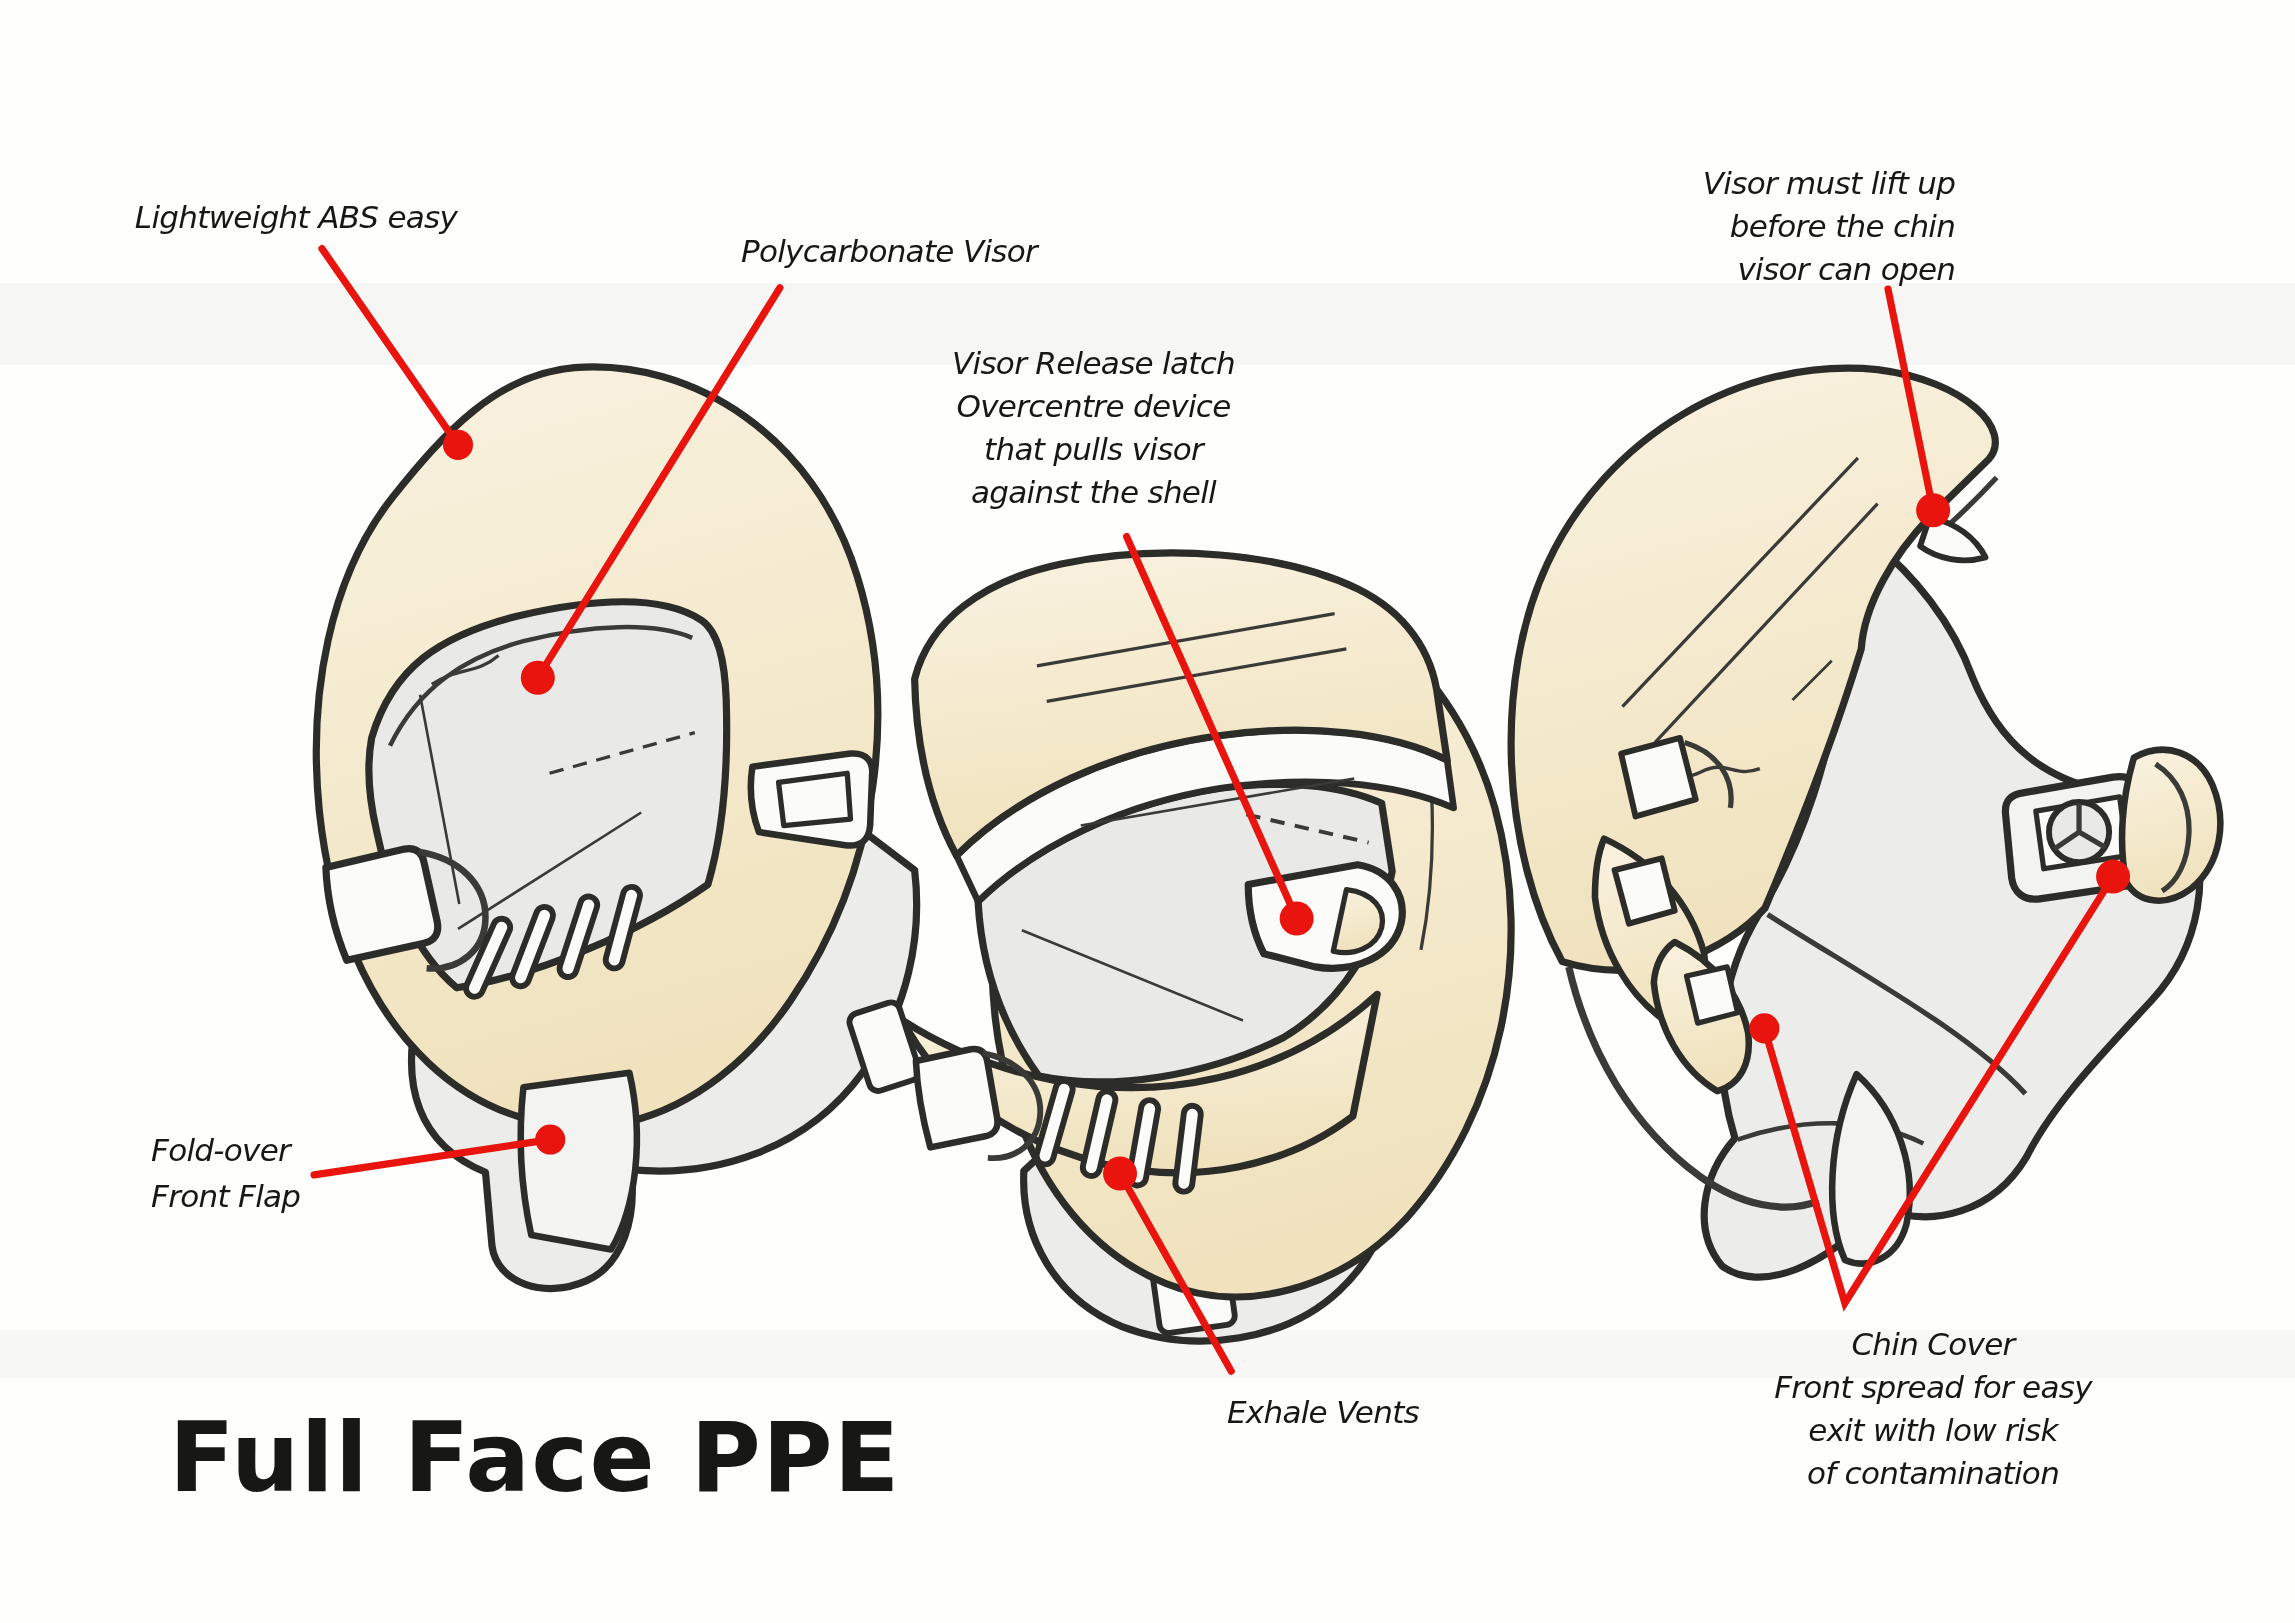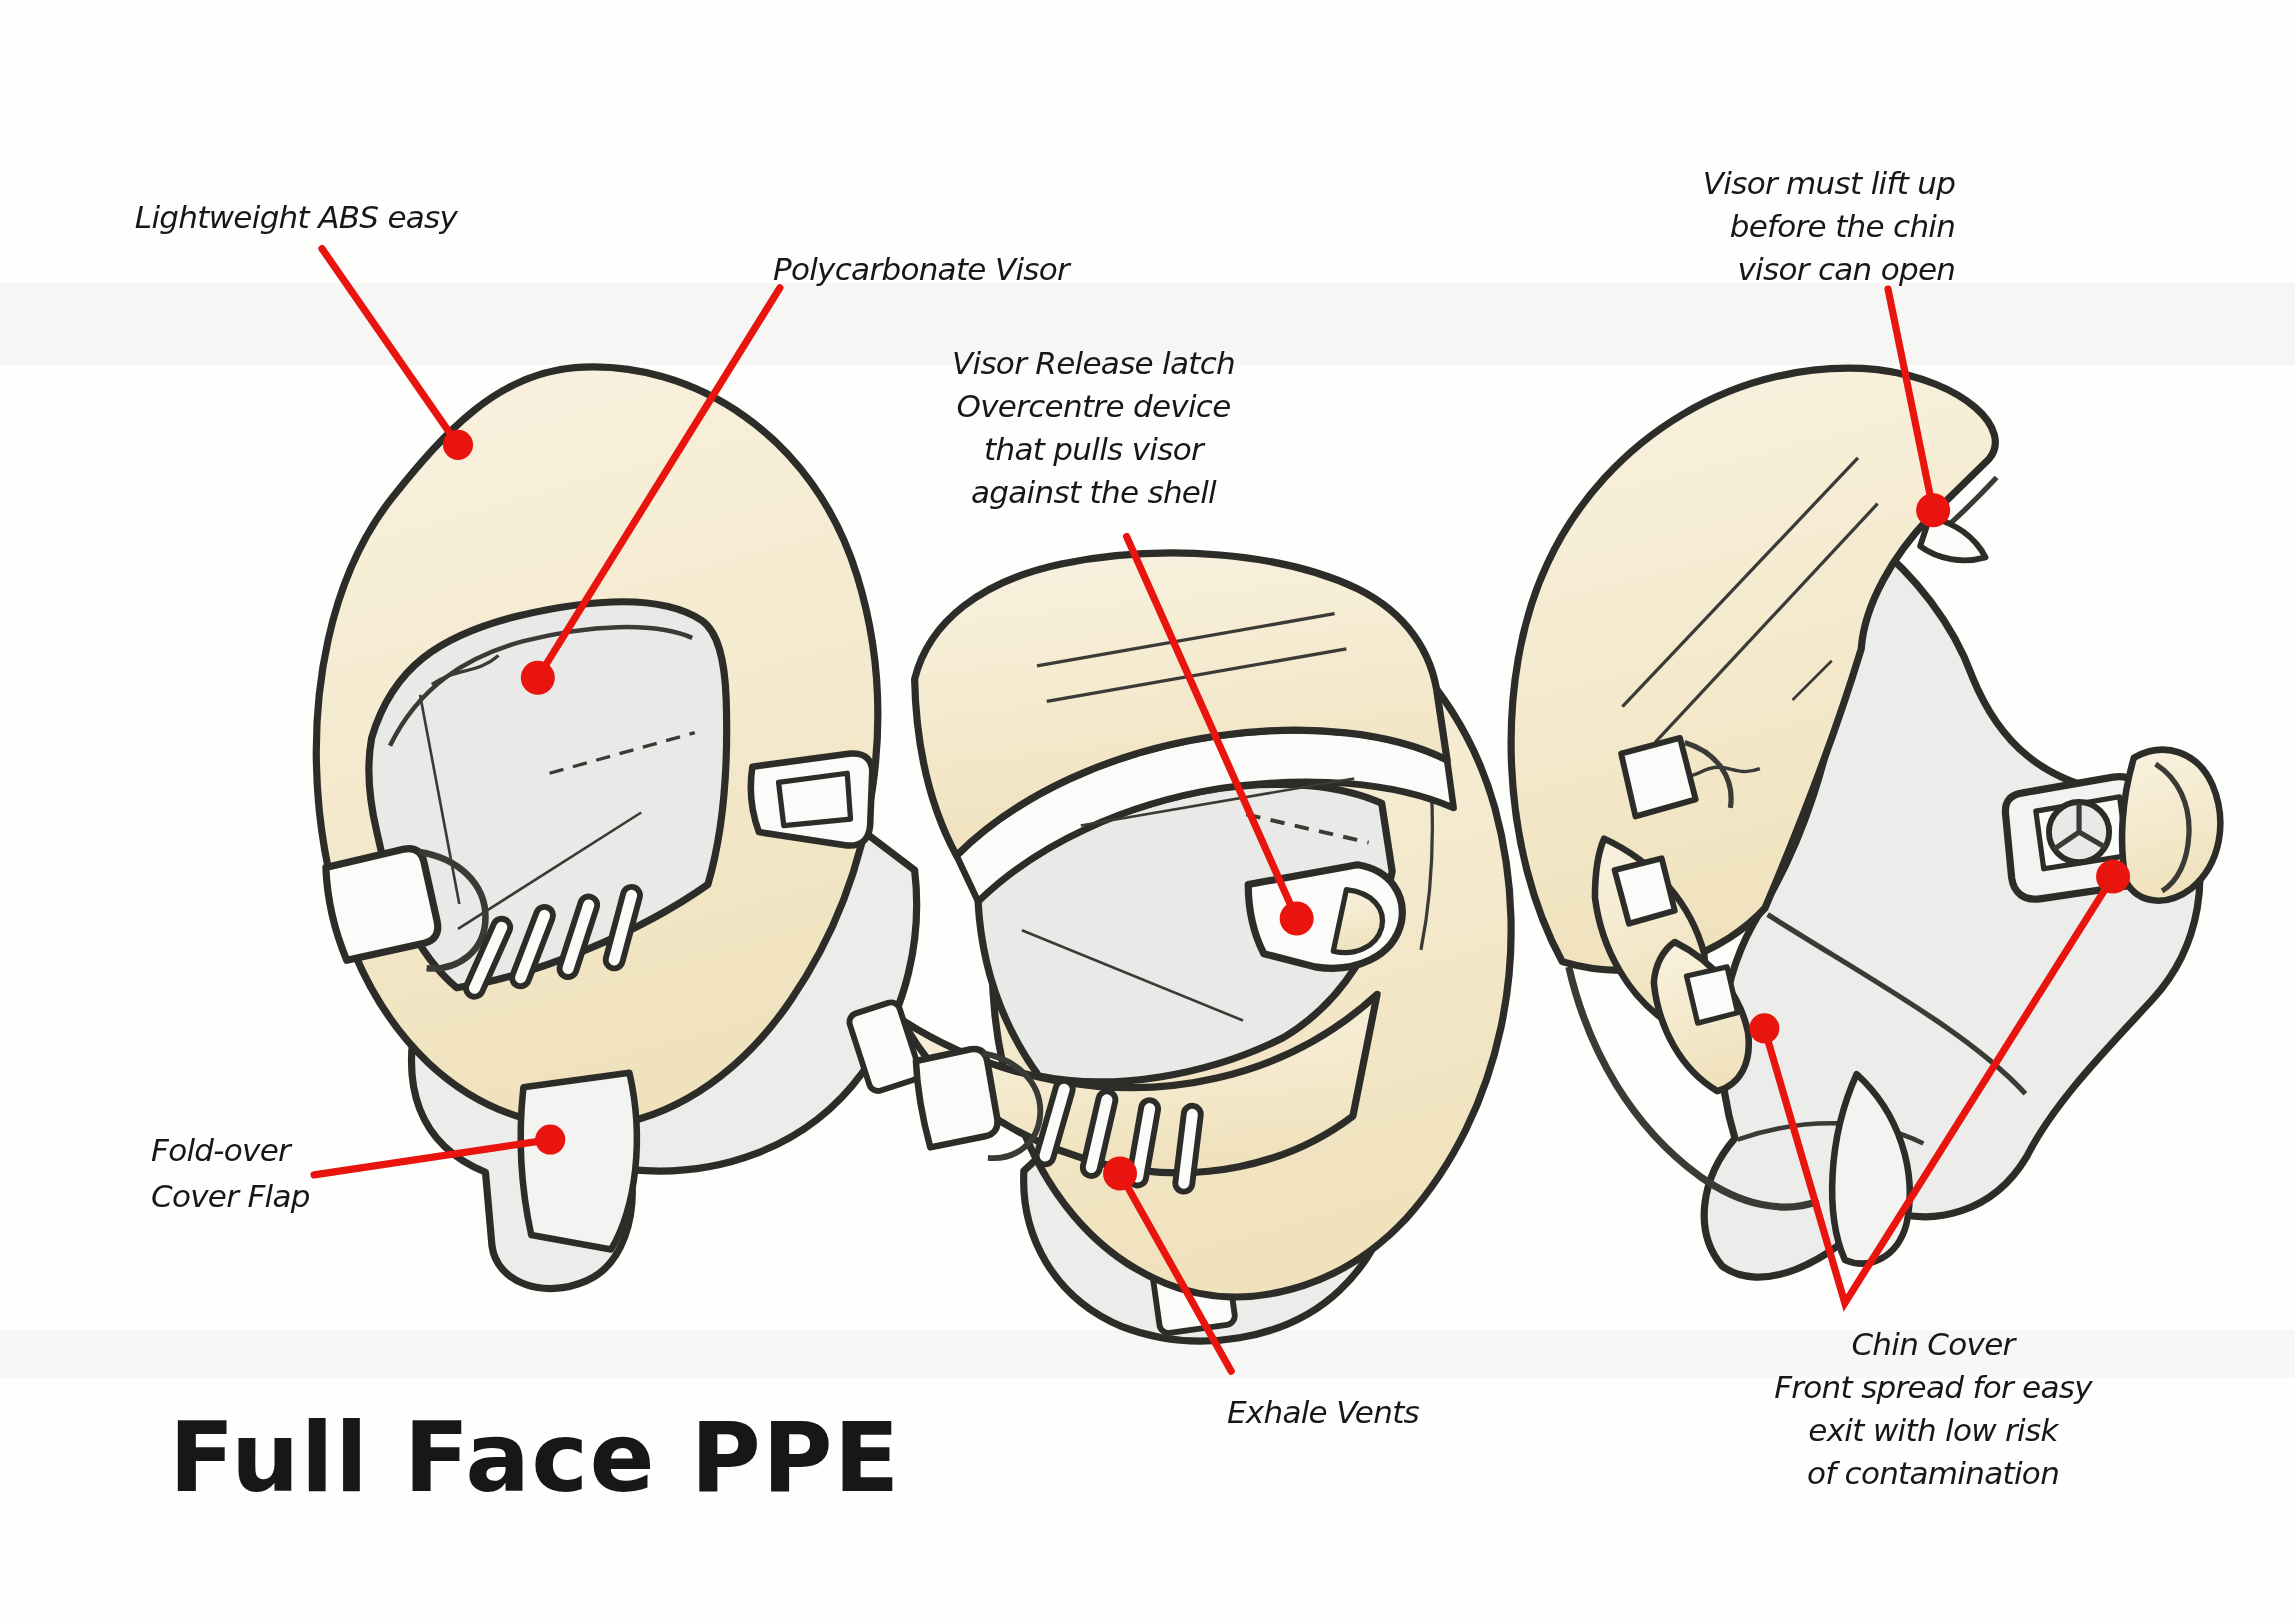--- a/index.html
+++ b/index.html
@@ -219,40 +219,40 @@
     <path class="red-line" d="M 2697,1572 L 2820,1992 L 3230,1340"></path>
     <circle class="red-dot" cx="2697" cy="1572" r="23"></circle>
     <circle class="red-dot" cx="3230" cy="1340" r="26"></circle>
   </g>
 </svg>
 
 <div class="lbl center" style="left:296px;top:196px;">
   <span>Lightweight ABS easy</span>
 </div>
 
-<div class="lbl center" style="left:889px;top:248px;margin-left:32px;">
+<div class="lbl center" style="left:889px;top:230px;">
   <span>Polycarbonate Visor</span>
 </div>
 
 <div class="lbl" style="left:952px;top:342px;text-align:center;">
   <div>Visor Release latch</div>
   <div>Overcentre device</div>
   <div>that pulls visor</div>
   <div>against the shell</div>
 </div>
 
 <div class="lbl center" style="left:1829px;top:162px;text-align:right;">
   <div>Visor must lift up</div>
   <div>before the chin</div>
   <div>visor can open</div>
 </div>
 
 <div class="lbl" style="left:139px;top:1127px;line-height:46px;margin-left:12px;">
   <div>Fold-over</div>
-  <div>Cover Flap</div>
+  <div>Front Flap</div>
 </div>
 
 <div class="lbl center" style="left:1323px;top:1391px;">
   <span>Exhale Vents</span>
 </div>
 
 <div class="lbl center" style="left:1933px;top:1323px;line-height:43px;">
   <div>Chin Cover</div>
   <div>Front spread for easy</div>
   <div>exit with low risk</div>

